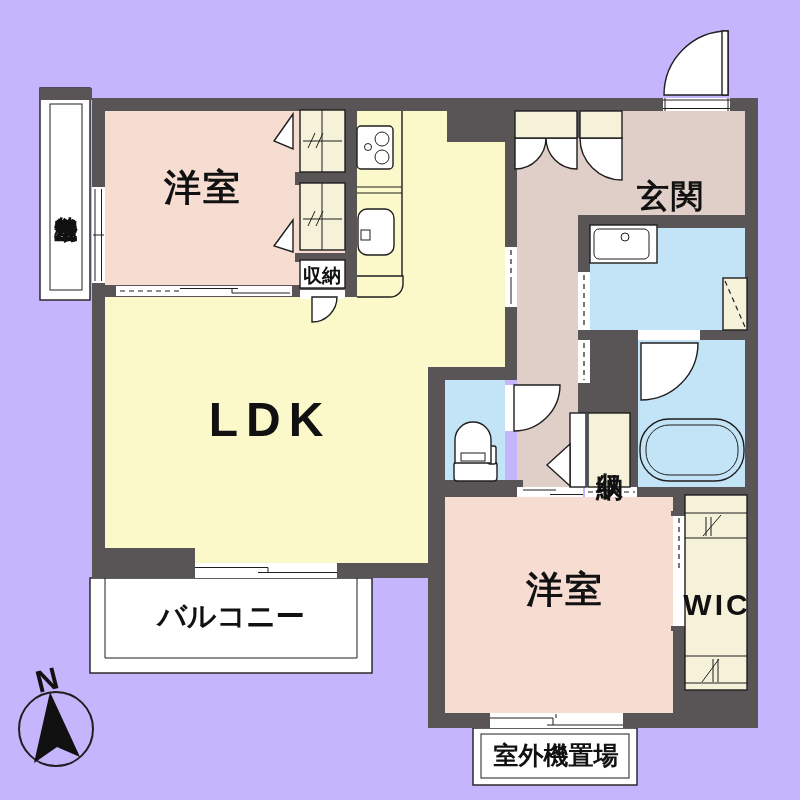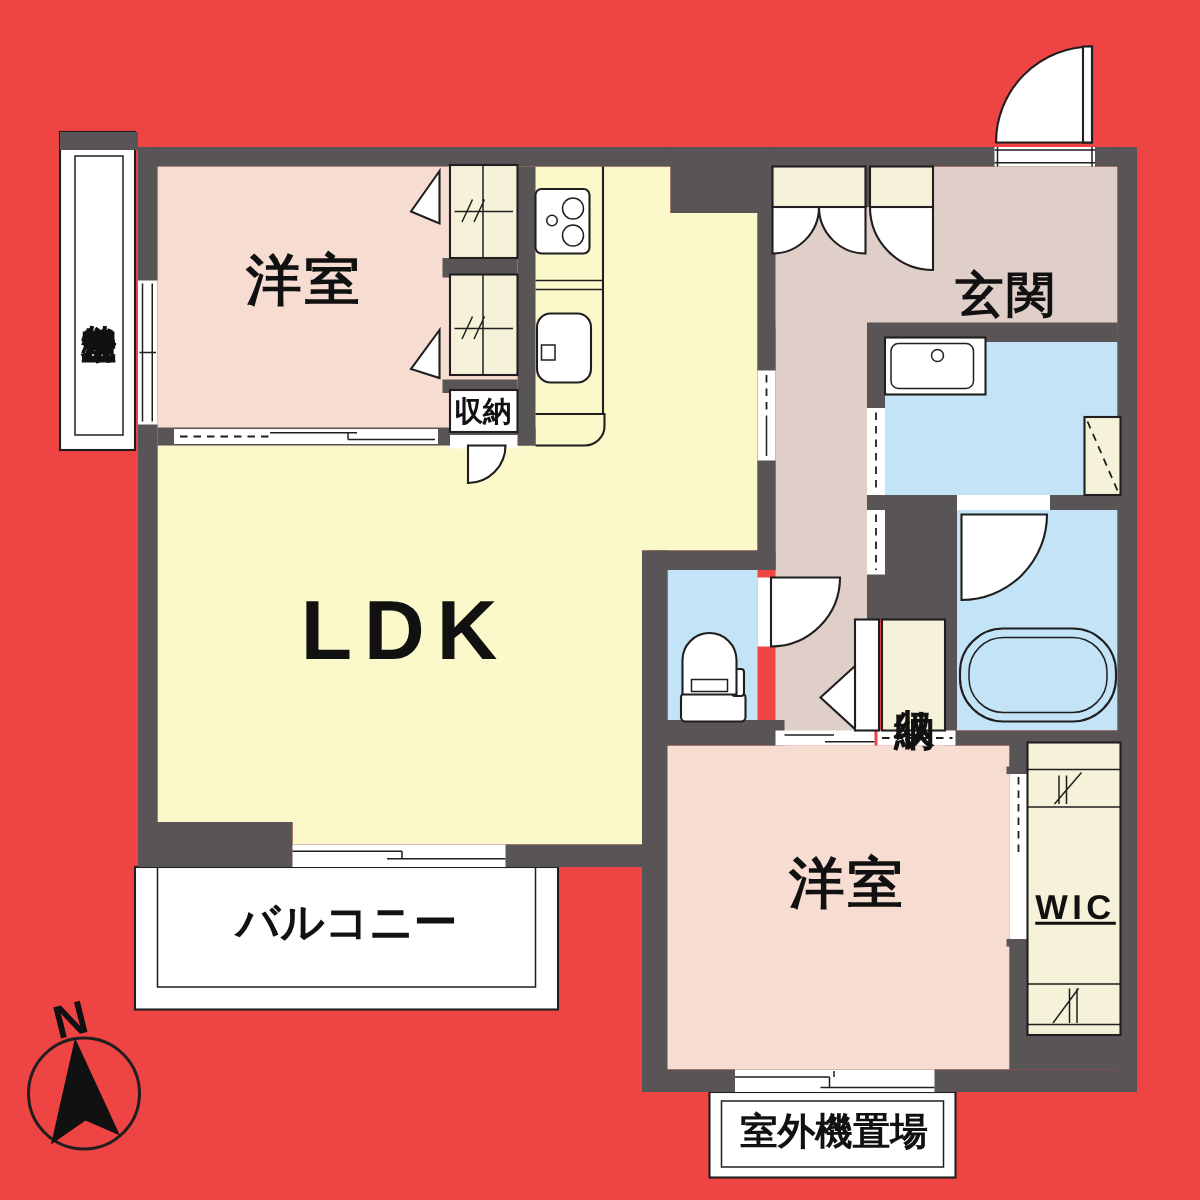--- a/index.html
+++ b/index.html
@@ -1,16 +1,16 @@
 <!DOCTYPE html>
 <html style="--wall: #595556; --room-pink: #f7dcd2; --ldk-yellow: #fbf9c9; --hall-mauve: #e0cec8; --water-blue: #c3e3f6; --storage-cream: #f6f2da; --line: #1f1f1f; --text: #111111;"><head>
 <meta charset="utf-8">
 <style>
   html,body{margin:0;padding:0;background:#fff;}
-  #canvas{position:relative;width:800px;height:800px;background:#ef4444;overflow:hidden;
+  #canvas{position:relative;width:800px;height:800px;background:#c4b5fd;overflow:hidden;
           font-family:"Liberation Sans",sans-serif;}
   #plan-svg{position:absolute;left:0;top:0;}
   .wall{fill:var(--wall);}
   .yellow{fill:var(--ldk-yellow);}
   .pink{fill:var(--room-pink);}
   .mauve{fill:var(--hall-mauve);}
   .blue{fill:var(--water-blue);}
   .cream{fill:var(--storage-cream);stroke:var(--line);stroke-width:1.4;}
   .whitebox{fill:#ffffff;stroke:var(--line);stroke-width:1.4;}
   .gap{fill:#ffffff;}
@@ -18,28 +18,28 @@
   .lnthin{stroke:var(--line);stroke-width:1;fill:none;}
   .lnf{stroke:var(--line);stroke-width:1.4;fill:#ffffff;}
   .dash{stroke:var(--line);stroke-width:1.2;fill:none;stroke-dasharray:5 4;}
   .darkbar{fill:var(--wall);}
   .lbl{position:absolute;transform:translate(-50%,-50%);font-weight:bold;color:var(--text);
        white-space:nowrap;line-height:1;}
   .vert{writing-mode:vertical-rl;text-orientation:upright;letter-spacing:1px;}
   .unit{font-size:0.64em;}
   #lbl-bedroom1-name{font-size:37px;letter-spacing:2px;}
   #lbl-bedroom1-size{font-size:38px;}
-  #lbl-ldk-name{font-size:56px;letter-spacing:8px;}
+  #lbl-ldk-name{font-size:48px;letter-spacing:8px;}
   #lbl-ldk-size{font-size:40px;}
   #lbl-entrance{font-size:32px;letter-spacing:2px;margin-top:21px;}
   #lbl-storage-top{font-size:19px;}
   #lbl-storage-side{font-size:27px;}
   #lbl-bedroom2-name{font-size:37px;letter-spacing:2px;}
   #lbl-bedroom2-size{font-size:40px;}
-  #lbl-wic{font-size:23px;letter-spacing:3px;text-decoration:underline;}
+  #lbl-wic{font-size:30px;letter-spacing:3px;}
   #lbl-balcony{font-size:29px;}
   #lbl-outdoor-left{font-size:23px;}
   #lbl-outdoor-bottom{font-size:25px;}
   #lbl-compass-n{font-size:31px;transform:translate(-50%,-50%) rotate(-14deg);}
 </style>
 </head>
 <body>
 
 <div id="canvas">
 

